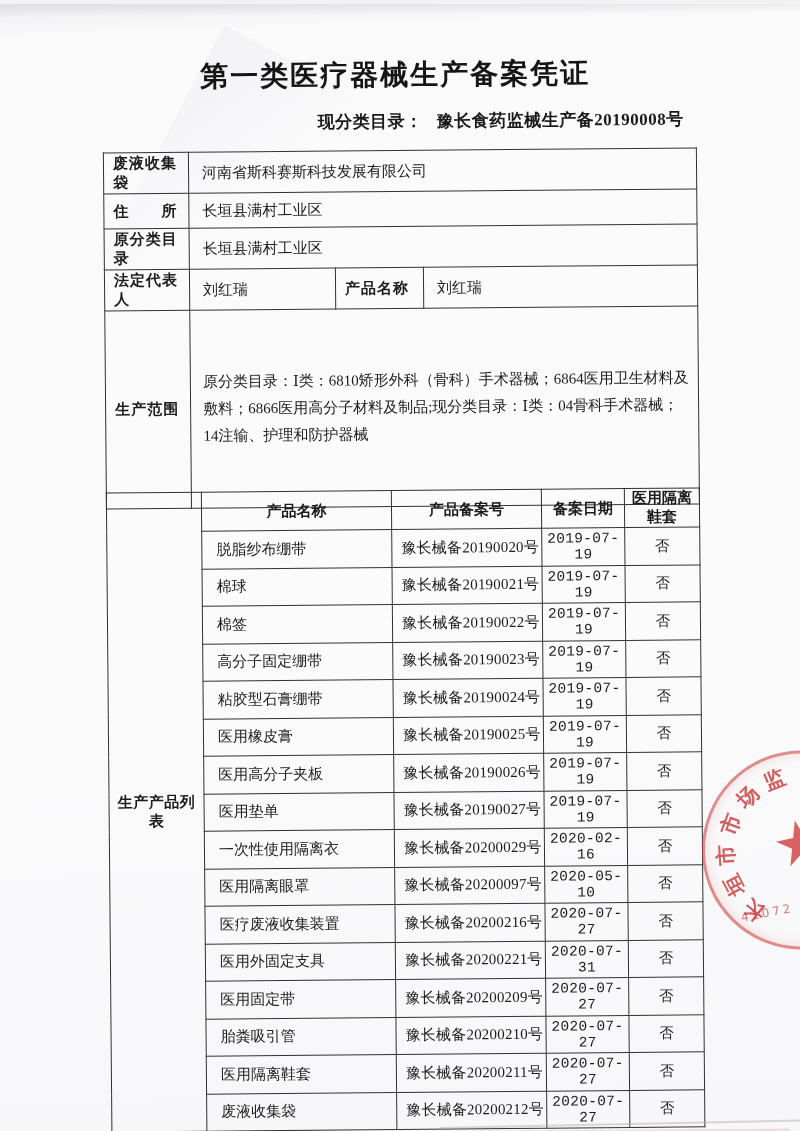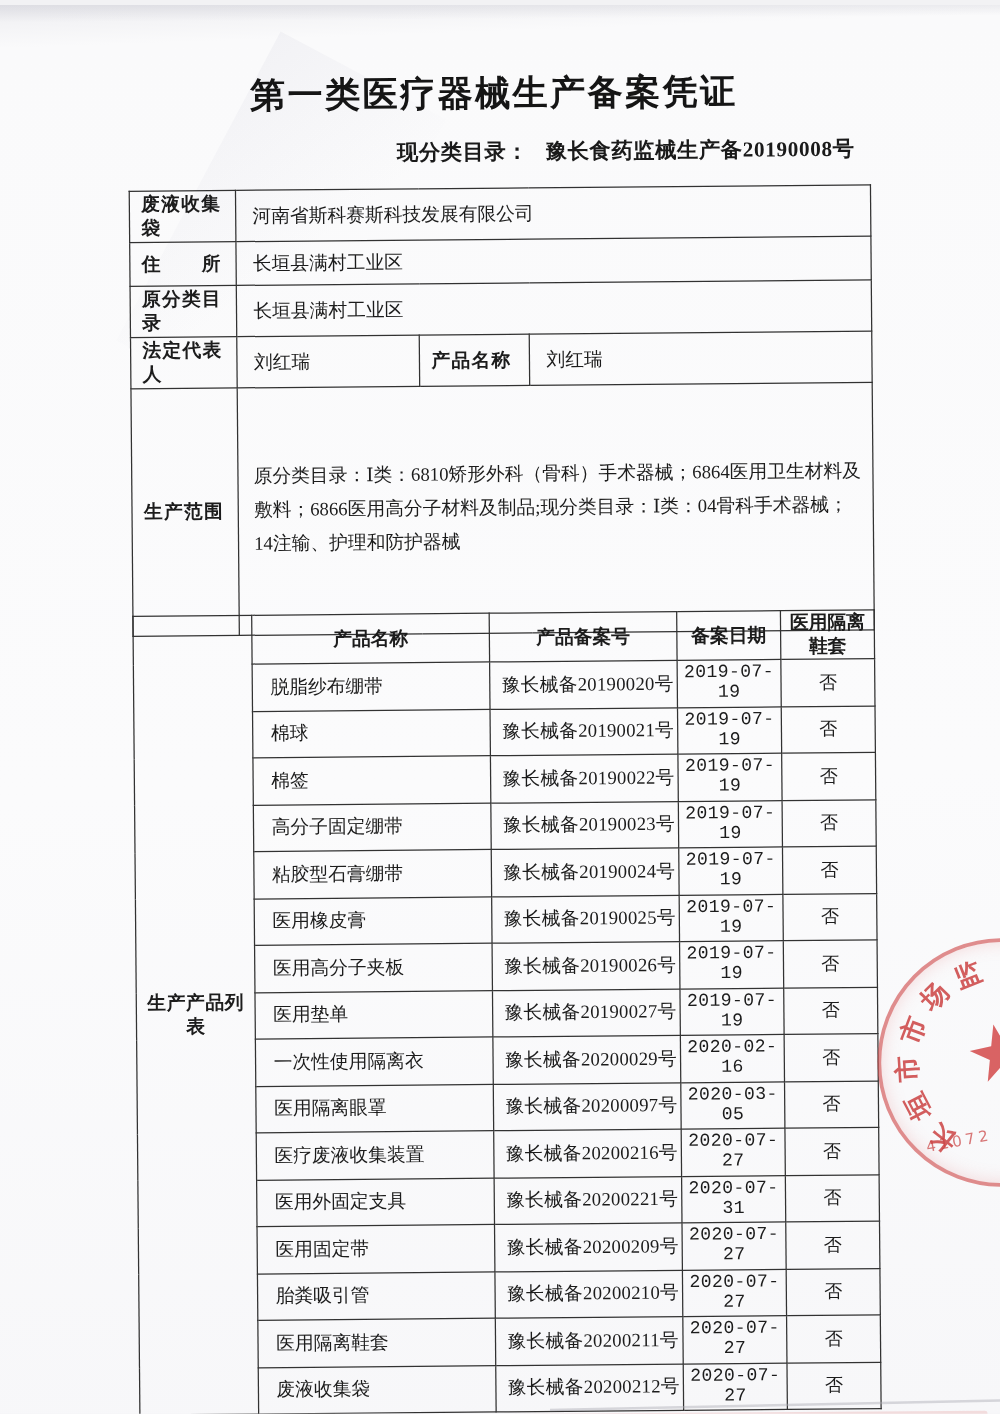--- a/index.html
+++ b/index.html
@@ -181,21 +181,21 @@
           </tr>
       <tr style="height:37.5px">
             <td class="name">一次性使用隔离衣</td>
             <td class="regno">豫长械备20200029号</td>
             <td class="date">2020-02-16</td>
             <td class="consign">否</td>
           </tr>
       <tr style="height:37.5px">
             <td class="name">医用隔离眼罩</td>
             <td class="regno">豫长械备20200097号</td>
-            <td class="date">2020-03-05</td>
+            <td class="date">2020-05-10</td>
             <td class="consign">否</td>
           </tr>
       <tr style="height:37.5px">
             <td class="name">医疗废液收集装置</td>
             <td class="regno">豫长械备20200216号</td>
             <td class="date">2020-07-27</td>
             <td class="consign">否</td>
           </tr>
       <tr style="height:37.5px">
             <td class="name">医用外固定支具</td>

